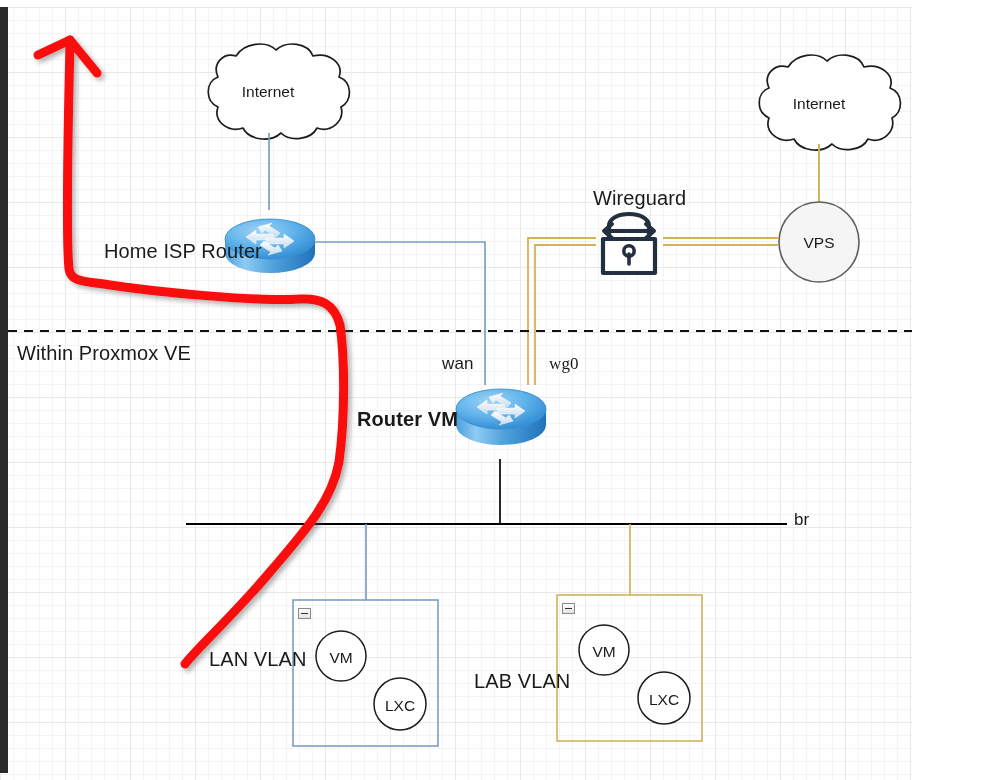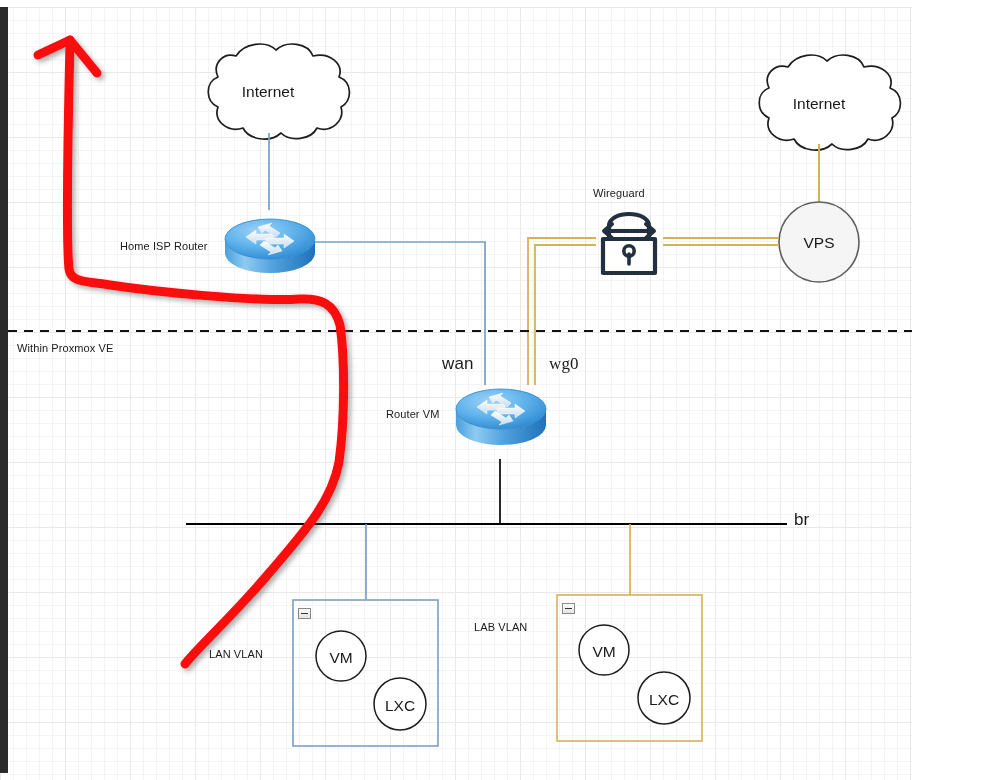--- a/index.html
+++ b/index.html
@@ -25,21 +25,21 @@
     position:absolute;left:0;top:0;width:8px;height:766px;
     background:#2b2b2b;
   }
   svg.layer{
     position:absolute;left:0;top:0;width:1000px;height:780px;
     overflow:visible;
   }
   .lbl{
     position:absolute;
     color:#1a1a1a;
-    font-size:11px;
+    font-size:20px;
     line-height:1;
     white-space:nowrap;
     letter-spacing:.1px;
   }
   .lbl.sm{font-size:17px;}
   .nodetext{
     position:absolute;
     color:#1a1a1a;
     font-size:15.5px;
     white-space:nowrap;
@@ -192,39 +192,39 @@
                C66,232 68,120 70,36" fill="none" stroke="#fa0d0d" stroke-width="9" stroke-linecap="round" stroke-linejoin="round"></path>
       <path d="M70,33 L38,48" fill="none" stroke="#fa0d0d" stroke-width="9" stroke-linecap="round"></path>
       <path d="M70,33 L97,66" fill="none" stroke="#fa0d0d" stroke-width="9" stroke-linecap="round"></path>
     </g>
   </svg>
 
   <div class="nodetext" style="left:232px;top:77px;width:72px;">Internet</div>
 
   <div class="nodetext" style="left:783px;top:89px;width:72px;">Internet</div>
 
-  <div class="lbl" style="left:120px;top:234px;">Home ISP Router</div>
+  <div class="lbl" style="left:104px;top:234px;">Home ISP Router</div>
 
   <div class="lbl" style="left:593px;top:181px;">Wireguard</div>
 
   <div class="nodetext" style="left:789px;top:228px;width:60px;">VPS</div>
 
   <div class="lbl" style="left:17px;top:336px;text-align:right;">Within Proxmox VE</div>
 
   <div class="lbl sm" style="left:442px;top:348px;">wan</div>
 
   <div class="lbl sm" style="left:549px;top:348px;font-family:Liberation Serif, serif;">wg0</div>
 
-  <div class="lbl" style="left:386px;top:402px;">Router VM</div>
+  <div class="lbl" style="left:357px;top:402px;font-weight:bold;">Router VM</div>
 
   <div class="lbl sm" style="left:794px;top:504px;">br</div>
 
   <div class="lbl" style="left:209px;top:642px;">LAN VLAN</div>
 
-  <div class="lbl" style="left:474px;top:615px;">LAB VLAN</div>
+  <div class="lbl" style="left:474px;top:664px;">LAB VLAN</div>
 
   <div class="nodetext" style="left:311px;top:643px;width:60px;">VM</div>
   <div class="nodetext" style="left:370px;top:691px;width:60px;">LXC</div>
 
   <div class="nodetext" style="left:574px;top:637px;width:60px;">VM</div>
   <div class="nodetext" style="left:634px;top:685px;width:60px;">LXC</div>
 
   <div class="collapse-btn" style="left:298px;top:601px;"></div>
   <div class="collapse-btn" style="left:562px;top:596px;"></div>
 

